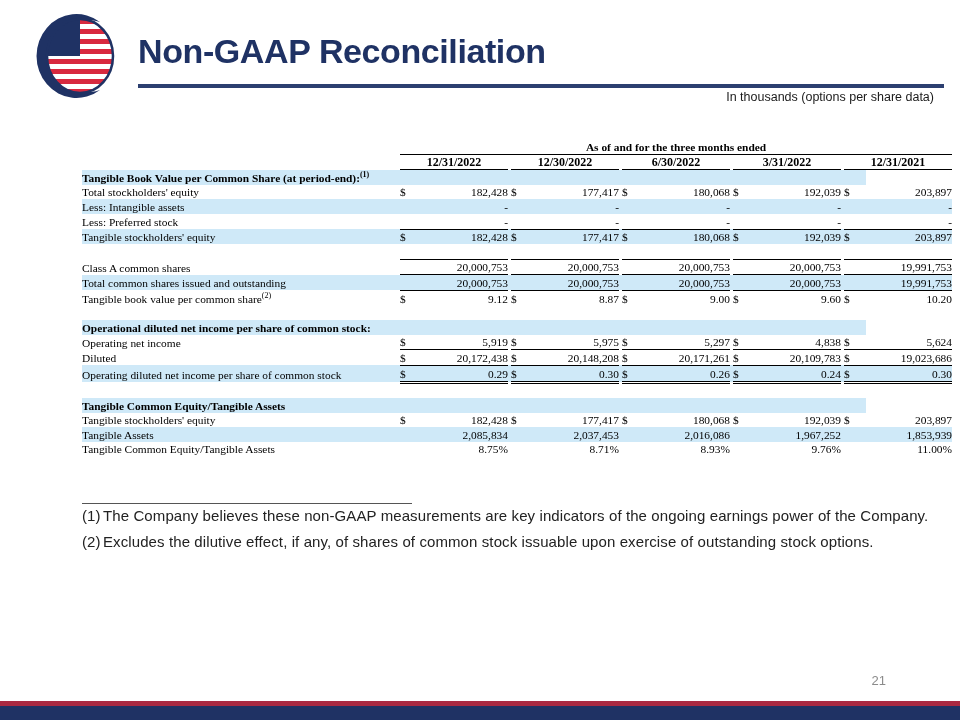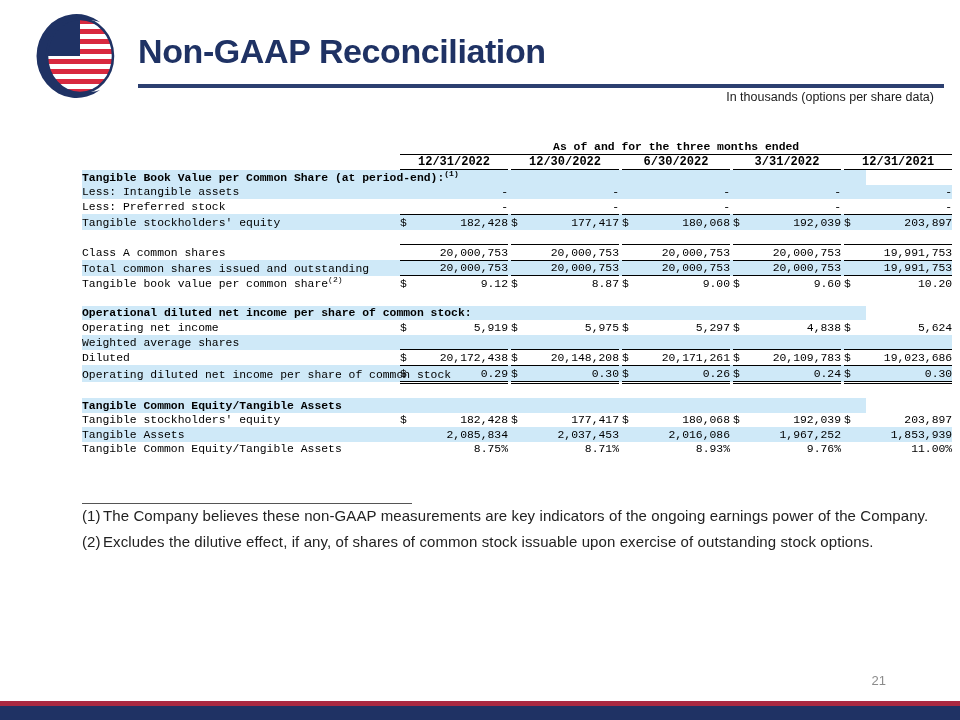--- a/index.html
+++ b/index.html
@@ -55,21 +55,20 @@
     font-size: 12.5px;
     color: #1a1a1a;
   }
 
   
   .table-wrap {
     position: absolute;
     left: 82px;
     top: 139px;
     width: 862px;
-    font-family: Liberation Mono, monospace;
   }
   table.fin {
     border-collapse: collapse;
     width: 100%;
     font-size: 11.4px;
     color: #000000;
     table-layout: fixed;
   }
   table.fin td {
     padding: 0;
@@ -260,20 +259,37 @@
           <td></td>
           <td></td>
           <td></td>
           <td></td>
           <td></td>
           <td></td>
           <td></td>
           <td></td>
           <td></td>
         </tr>
+        <tr>
+          <td class="lbl ind1">Total stockholders' equity</td>
+          <td class="cur ">$</td>
+          <td class="val ">182,428</td>
+          <td></td>
+          <td class="cur ">$</td>
+          <td class="val ">177,417</td>
+          <td></td>
+          <td class="cur ">$</td>
+          <td class="val ">180,068</td>
+          <td></td>
+          <td class="cur ">$</td>
+          <td class="val ">192,039</td>
+          <td></td>
+          <td class="cur ">$</td>
+          <td class="val ">203,897</td>
+        </tr>
         <tr class="band">
           <td class="lbl ind2">Less: Intangible assets</td>
           <td class="cur "></td>
           <td class="val ">-</td>
           <td></td>
           <td class="cur "></td>
           <td class="val ">-</td>
           <td></td>
           <td class="cur "></td>
           <td class="val ">-</td>
@@ -400,37 +416,20 @@
           <td class="val ">5,975</td>
           <td></td>
           <td class="cur ">$</td>
           <td class="val ">5,297</td>
           <td></td>
           <td class="cur ">$</td>
           <td class="val ">4,838</td>
           <td></td>
           <td class="cur ">$</td>
           <td class="val ">5,624</td>
-        </tr>
-        <tr class="band">
-          <td class="lbl ind2">Weighted average shares</td>
-          <td class="cur "></td>
-          <td class="val "></td>
-          <td></td>
-          <td class="cur "></td>
-          <td class="val "></td>
-          <td></td>
-          <td class="cur "></td>
-          <td class="val "></td>
-          <td></td>
-          <td class="cur "></td>
-          <td class="val "></td>
-          <td></td>
-          <td class="cur "></td>
-          <td class="val "></td>
         </tr>
         <tr>
           <td class="lbl ind2">Diluted</td>
           <td class="cur tline">$</td>
           <td class="val tline">20,172,438</td>
           <td></td>
           <td class="cur tline">$</td>
           <td class="val tline">20,148,208</td>
           <td></td>
           <td class="cur tline">$</td>

